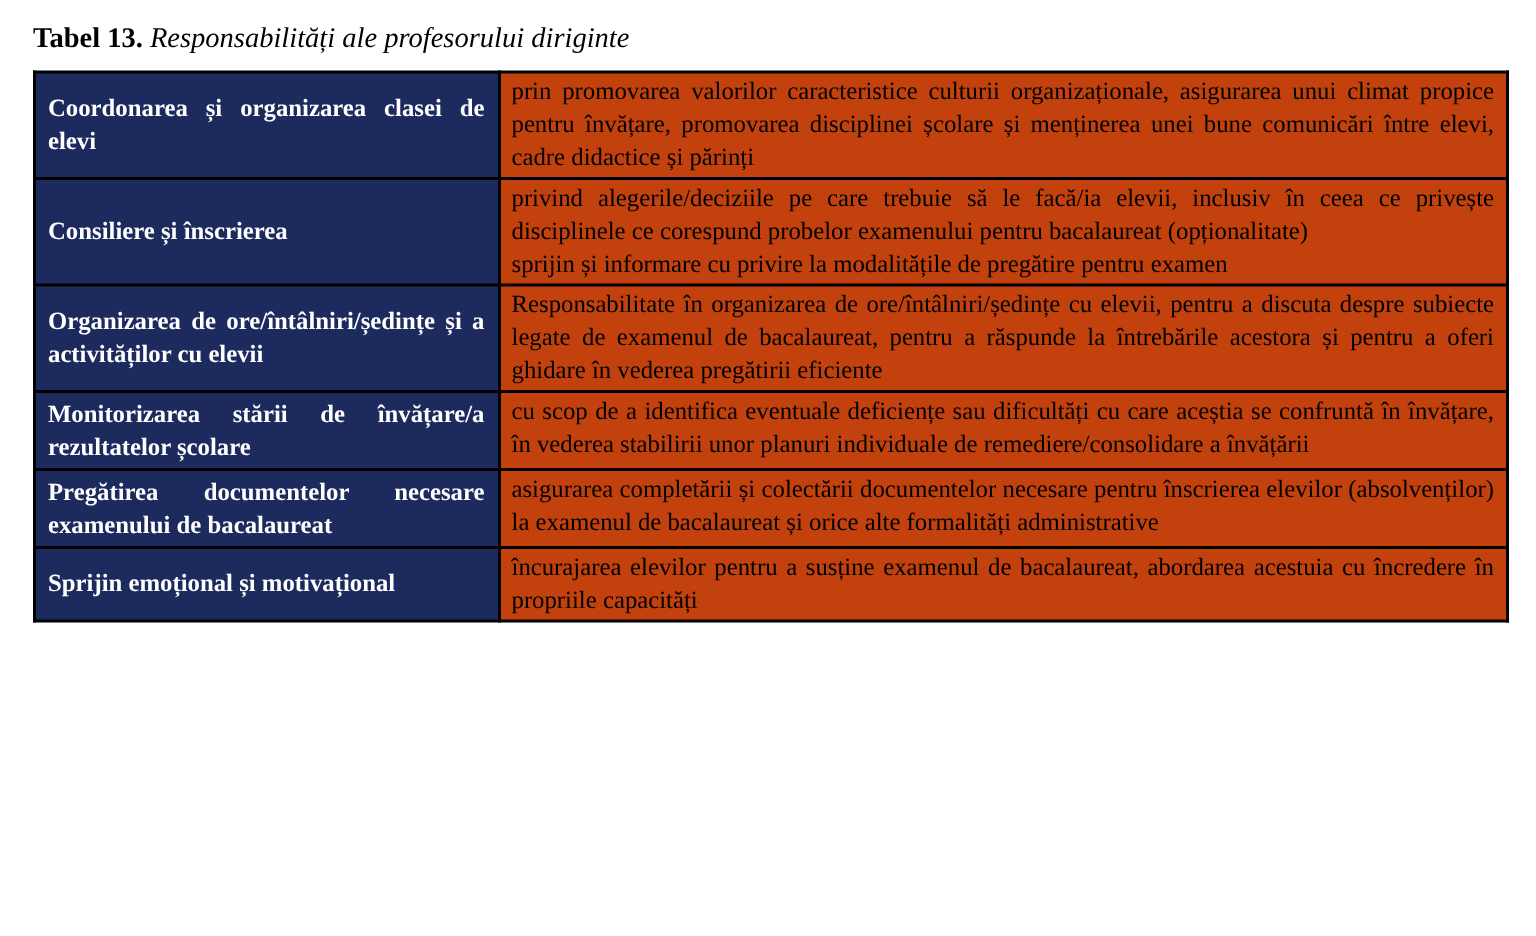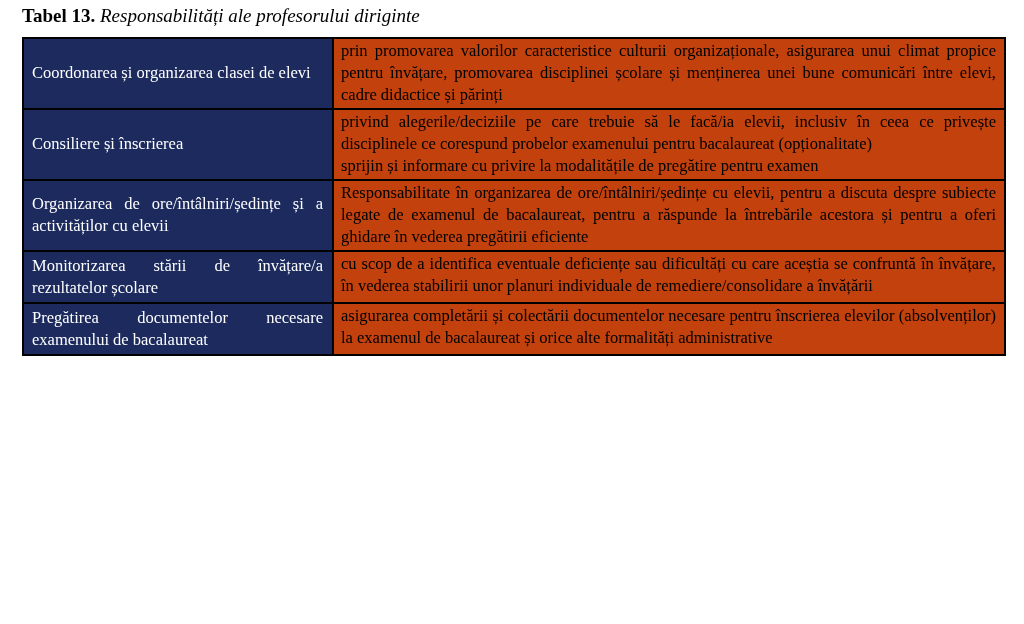--- a/index.html
+++ b/index.html
@@ -9,21 +9,21 @@
     width: 1024px;
     height: 624px;
     overflow: hidden;
     font-family: "Liberation Serif", "DejaVu Serif", serif;
     color: var(--body-text, #000000);
   }
   .page {
     box-sizing: border-box;
     width: 1024px;
     height: 624px;
-    padding: 2px 20px 0 22px;
+    padding: 12px 20px 0 22px;
   }
   .caption {
     margin: 2px 0 9px 0;
     font-size: 19px;
     line-height: 1.25;
     white-space: nowrap;
   }
   .caption .caption-label { font-weight: bold; font-style: normal; }
   .caption .caption-title { font-style: italic; }
 
@@ -38,21 +38,21 @@
   table.resp-table th,
   table.resp-table td {
     border: 2px solid var(--border-col, #000000);
     font-size: 16.5px;
     line-height: 22px;
     box-sizing: border-box;
   }
   table.resp-table th {
     background: var(--header-bg, #1c2a5e);
     color: var(--header-text, #ffffff);
-    font-weight: normal;
+    font-weight: bold;
     text-align: justify;
     vertical-align: middle;
     padding: 3px 9px 3px 8px;
   }
   table.resp-table td {
     background: #c2410c;
     text-align: justify;
     vertical-align: top;
     padding: 1px 8px 2px 7px;
   }
@@ -94,15 +94,21 @@
           <td>
             <p>cu scop de a identifica eventuale deficiențe sau dificultăți cu care aceștia se confruntă în învățare, în vederea stabilirii unor planuri individuale de remediere/consolidare a învățării</p>
           </td>
         </tr>
         <tr>
           <th>Pregătirea documentelor necesare examenului de bacalaureat</th>
           <td>
             <p>asigurarea completării și colectării documentelor necesare pentru înscrierea elevilor (absolvenților) la examenul de bacalaureat și orice alte formalități administrative</p>
           </td>
         </tr>
+        <tr>
+          <th>Sprijin emoțional și motivațional</th>
+          <td>
+            <p>încurajarea elevilor pentru a susține examenul de bacalaureat, abordarea acestuia cu încredere în propriile capacități</p>
+          </td>
+        </tr>
       </tbody>
   </table>
 </div>
 
 </body></html>

